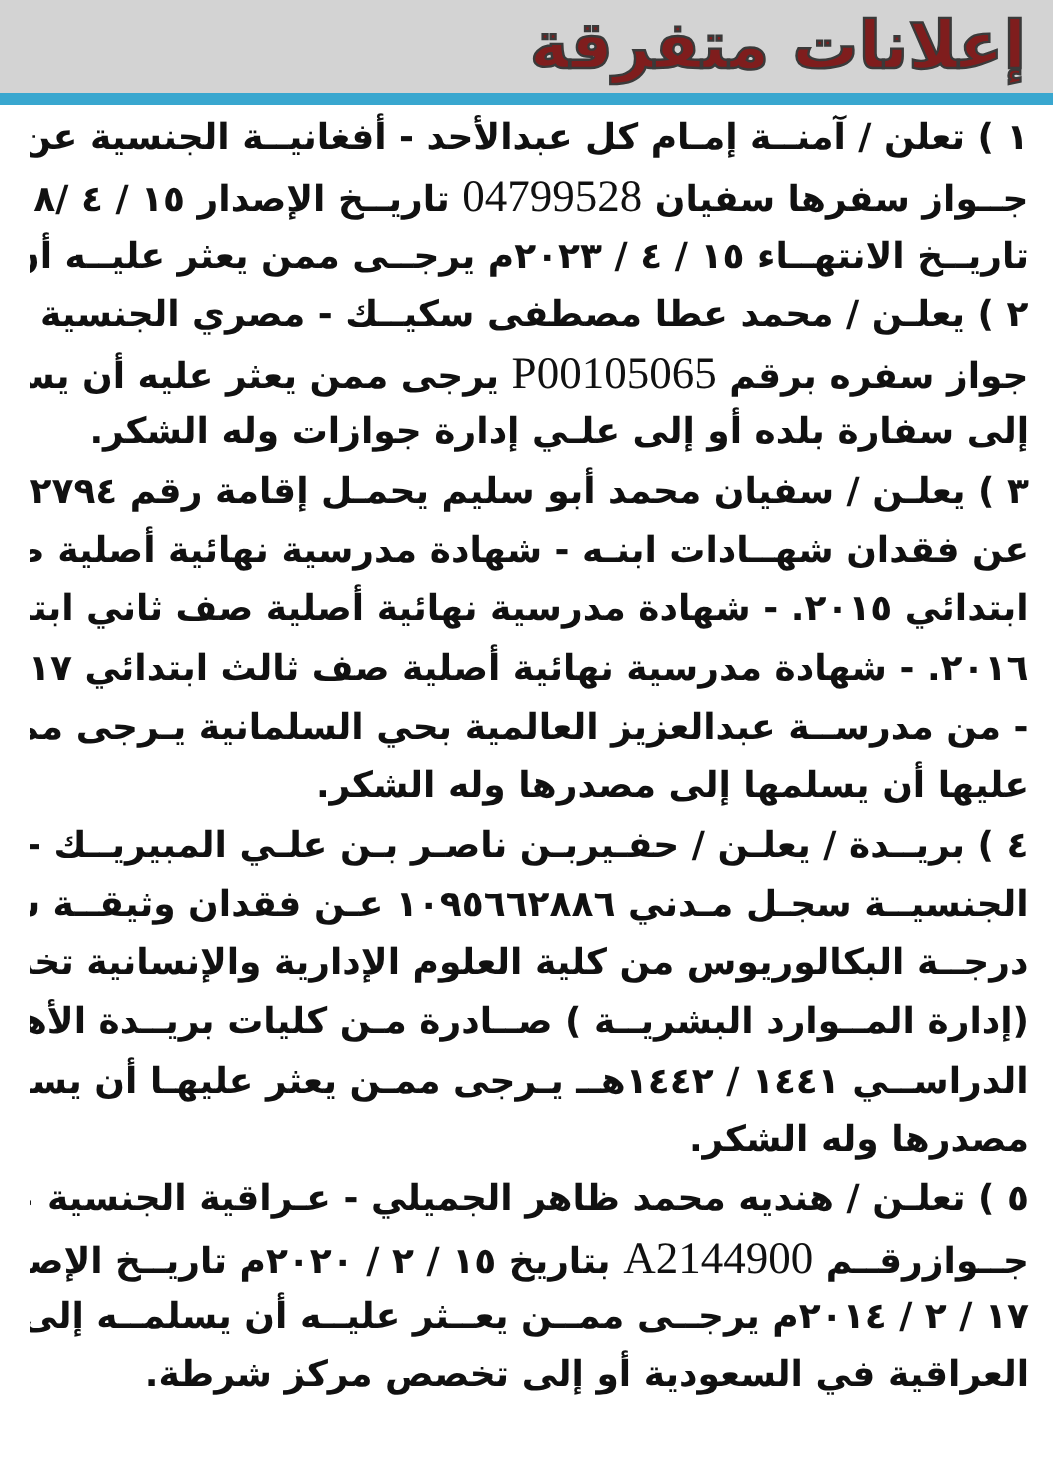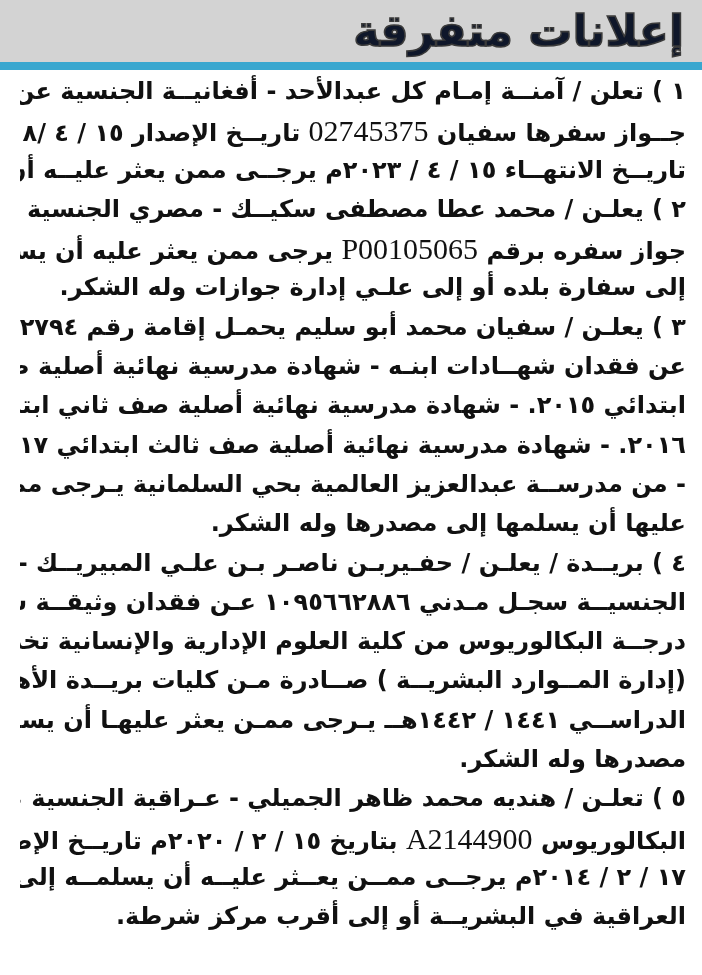--- a/index.html
+++ b/index.html
@@ -23,21 +23,21 @@
     }
     .header-title {
       position: absolute;
       right: 18px;
       top: 2px;
       direction: rtl;
       font-family: "DejaVu Sans", sans-serif;
       font-weight: bold;
       font-size: 44px;
       line-height: 58px;
-      color: #0f172a;
+      color: #7f1d1d;
       -webkit-text-stroke: 1.6px #3a3a3a;
       letter-spacing: 1px;
       white-space: nowrap;
     }
     .stripe {
       position: absolute;
       left: 0; top: 62px;
       width: 702px;
       height: 8px;
       background: #39a7cf;
@@ -80,21 +80,21 @@
 <body>
 
 <div class="header">
   <div class="header-title">إعلانات متفرقة</div>
 </div>
 <div class="stripe"></div>
 
 <div class="content" id="content">
     <div class="ad">
       <div class="line">١ ) تعلن / آمنــة إمـام كل عبدالأحد - أفغانيــة الجنسية عن فقدان</div>
-      <div class="line"><span>جــواز سفرها سفيان </span><span class="latin">02745375</span><span> تاريــخ الإصدار ١٥ / ٤ /٢٠١٨م</span></div>
+      <div class="line"><span>جــواز سفرها سفيان </span><span class="latin">04799528</span><span> تاريــخ الإصدار ١٥ / ٤ /٢٠١٨م</span></div>
       <div class="line">تاريــخ الانتهــاء ١٥ / ٤ / ٢٠٢٣م يرجــى ممن يعثر عليــه أن يسلمه</div>
     </div>
     <div class="ad">
       <div class="line">٢ ) يعلـن / محمد عطا مصطفى سكيــك - مصري الجنسية عن فقدان</div>
       <div class="line"><span>جواز سفره برقم </span><span class="latin">P00105065</span><span> يرجى ممن يعثر عليه أن يسلمه</span></div>
       <div class="line last">إلى سفارة بلده أو إلى علـي إدارة جوازات وله الشكر.</div>
     </div>
     <div class="ad">
       <div class="line">٣ ) يعلـن / سفيان محمد أبو سليم يحمـل إقامة رقم ٢٣٧٥٢٥٢٧٩٤</div>
       <div class="line">عن فقدان شهــادات ابنـه - شهادة مدرسية نهائية أصلية صف أول</div>
@@ -106,17 +106,17 @@
     <div class="ad">
       <div class="line">٤ ) بريــدة / يعلـن / حفـيربـن ناصـر بـن علـي المبيريــك - سعــودي</div>
       <div class="line">الجنسيــة سجـل مـدني ١٠٩٥٦٦٢٨٨٦ عـن فقدان وثيقــة شهادة</div>
       <div class="line">درجــة البكالوريوس من كلية العلوم الإدارية والإنسانية تخصص</div>
       <div class="line">(إدارة المــوارد البشريــة ) صــادرة مـن كليات بريــدة الأهلية للعام</div>
       <div class="line">الدراســي ١٤٤١ / ١٤٤٢هــ يـرجى ممـن يعثر عليهـا أن يسلمها إلى</div>
       <div class="line last">مصدرها وله الشكر.</div>
     </div>
     <div class="ad">
       <div class="line">٥ ) تعلـن / هنديه محمد ظاهر الجميلي - عـراقية الجنسية عن فقد</div>
-      <div class="line"><span>البكالوريوس </span><span class="latin">A2144900</span><span> بتاريخ ١٥ / ٢ / ٢٠٢٠م تاريــخ الإصدار</span></div>
+      <div class="line"><span>جــوازرقــم </span><span class="latin">A2144900</span><span> بتاريخ ١٥ / ٢ / ٢٠٢٠م تاريــخ الإصدار</span></div>
       <div class="line">١٧ / ٢ / ٢٠١٤م يرجــى ممــن يعــثر عليــه أن يسلمــه إلى السفــارة</div>
-      <div class="line last">العراقية في البشريــة أو إلى أقرب مركز شرطة.</div>
+      <div class="line last">العراقية في السعودية أو إلى تخصص مركز شرطة.</div>
     </div>
   </div>
 
 </body></html>

